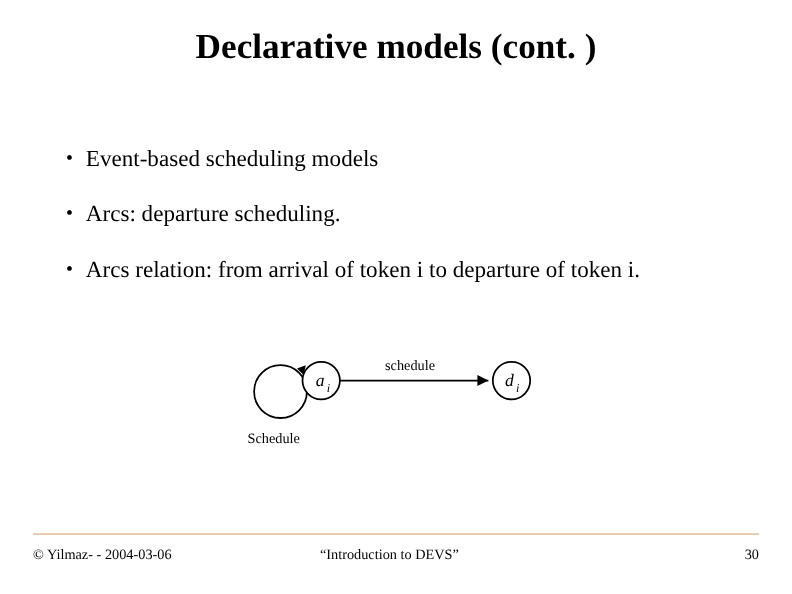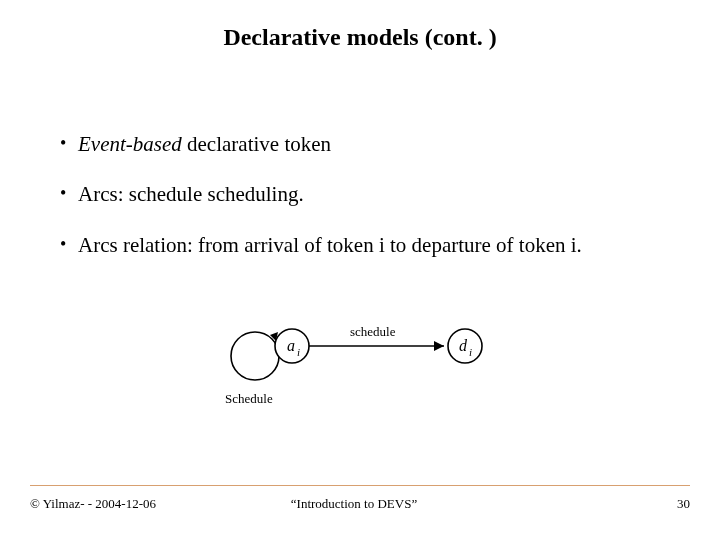--- a/index.html
+++ b/index.html
@@ -17,21 +17,21 @@
     width: 720px;
     height: 540px;
     box-sizing: border-box;
   }
   .title {
     position: absolute;
     top: 24px;
     left: 0;
     width: 100%;
     text-align: center;
-    font-size: 24px;
+    font-size: 32px;
     font-weight: bold;
   }
   .body {
     position: absolute;
     top: 130px;
     left: 60px;
     right: 40px;
   }
   .bullet {
     font-size: 21px;
@@ -41,21 +41,21 @@
   }
   .dot {
     width: 18px;
     flex: 0 0 18px;
     font-size: 18px;
     line-height: 1.5;
   }
   .btext {
     flex: 1;
   }
-  .em-part { font-style: italic; }
+  .em-part { }
   .diagram-wrap {
     position: absolute;
     top: 308px;
     left: 210px;
     width: 300px;
     height: 110px;
   }
   .diagram-wrap svg { width: 100%; height: 100%; }
   .node-label {
     font-family: "Times New Roman", serif;
@@ -101,27 +101,27 @@
 
 <div class="slide">
 
   <div class="title">Declarative models (cont. )</div>
 
   <div class="body">
 
     <div class="bullet">
       <div class="dot">•</div>
       <div class="btext">
-        <span class="em-part">Event-based</span><span> declarative token</span>
+        <span class="em-part">Event-based</span><span> scheduling models</span>
       </div>
     </div>
 
     <div class="bullet">
       <div class="dot">•</div>
-      <div class="btext">Arcs: schedule scheduling.</div>
+      <div class="btext">Arcs: departure scheduling.</div>
     </div>
 
     <div class="bullet">
       <div class="dot">•</div>
       <div class="btext">Arcs relation: from arrival of token i to departure of token i.</div>
     </div>
 
   </div>
 
   <div class="diagram-wrap">
@@ -142,18 +142,18 @@
       <line x1="99" y1="38" x2="234" y2="38" stroke="#000" stroke-width="1.6"></line>
       <polygon points="234,38 224,33 224,43" fill="#000"></polygon>
       <text x="140" y="28" class="edge-label">schedule</text>
 
       <text x="15" y="95" class="sched-label">Schedule</text>
     </svg>
   </div>
 
   <div class="footer-line"></div>
   <div class="footer">
-    <span class="left">© Yilmaz- -  2004-12-06</span>
+    <span class="left">© Yilmaz- -  2004-03-06</span>
     <span class="center">“Introduction to DEVS”</span>
     <span class="right">30</span>
   </div>
 
 </div>
 
 </body></html>

